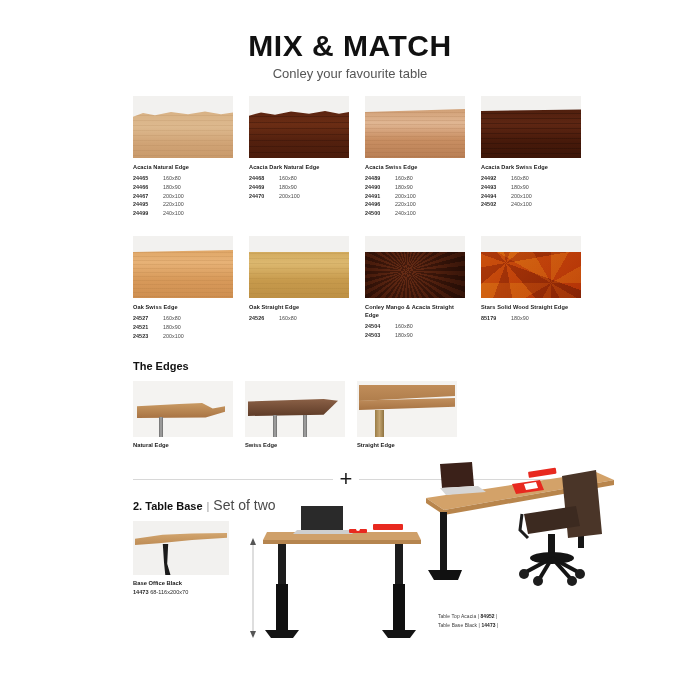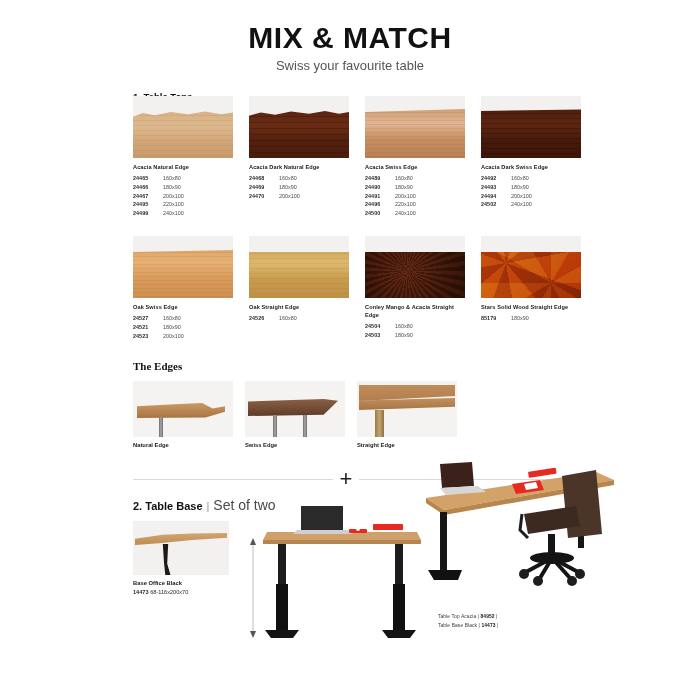--- a/index.html
+++ b/index.html
@@ -6,21 +6,21 @@
   html, body {
     width: 700px; height: 700px;
     background: #ffffff;
     font-family: "Liberation Sans", sans-serif;
     color: #1c1c1c;
     overflow: hidden;
   }
   .page { position: relative; width: 700px; height: 700px; background:#fff; }
 
   
-  .header { text-align: center; padding-top: 22px; }
+  .header { text-align: center; padding-top: 30px; }
   .main-title {
     font-size: 30px; font-weight: bold; letter-spacing: .5px;
     color: #111; line-height: 1.05;
   }
   .sub-title {
     font-size: 13px; color: #555; margin-top: 4px; font-weight: 400;
   }
 
   
   .section-heading {
@@ -151,21 +151,21 @@
   
   .ill { position:absolute; }
 </style>
 </head>
 <body>
 
 <div class="page">
 
   <div class="header">
     <div class="main-title">MIX &amp; MATCH</div>
-    <div class="sub-title">Swiss your favourite table</div>
+    <div class="sub-title">Conley your favourite table</div>
   </div>
 
   <div class="section-heading" style="margin-top:18px;">1. Table Tops</div>
 
   <div class="grid" style="top:96px;">
 
     <div class="cell">
       <div class="swatch">
         <div class="board wood-acacia-nat" style="clip-path: polygon(0 14%,10% 6%,22% 11%,38% 4%,55% 9%,72% 3%,88% 9%,100% 5%,100% 100%,0 100%);"></div>
       </div>
@@ -330,21 +330,21 @@
       <div class="prod-name">Stars Solid Wood Straight Edge</div>
       <div class="sku-list">
         <div class="sku-row">
             <span class="sku">85179</span>
             <span class="dim">180x90</span>
           </div>
       </div>
     </div>
   </div>
 
-  <div class="section-heading edges" style="position:absolute; top:360px; margin:0 0 12px 133px;font-family:Liberation Serif, serif;">The Edges</div>
+  <div class="section-heading edges" style="position:absolute; top:360px; margin:0 0 12px 133px;">The Edges</div>
 
   <div class="edges-grid" style="top:381px;">
 
     <div>
       <div class="edge-photo" style="background:#f4f3f1;">
         <div class="edge-slab" style="left:4px; top:22px; width:88px; height:15px;
                     background:linear-gradient(to bottom,#c99a63,#a87343);
                     clip-path: polygon(0 22%,48% 6%,74% 0,86% 36%,100% 22%,100% 58%,78% 96%,0 100%);"></div>
         <div class="leg-metal" style="left:26px; top:36px; width:4px; height:20px;"></div>
       </div>

